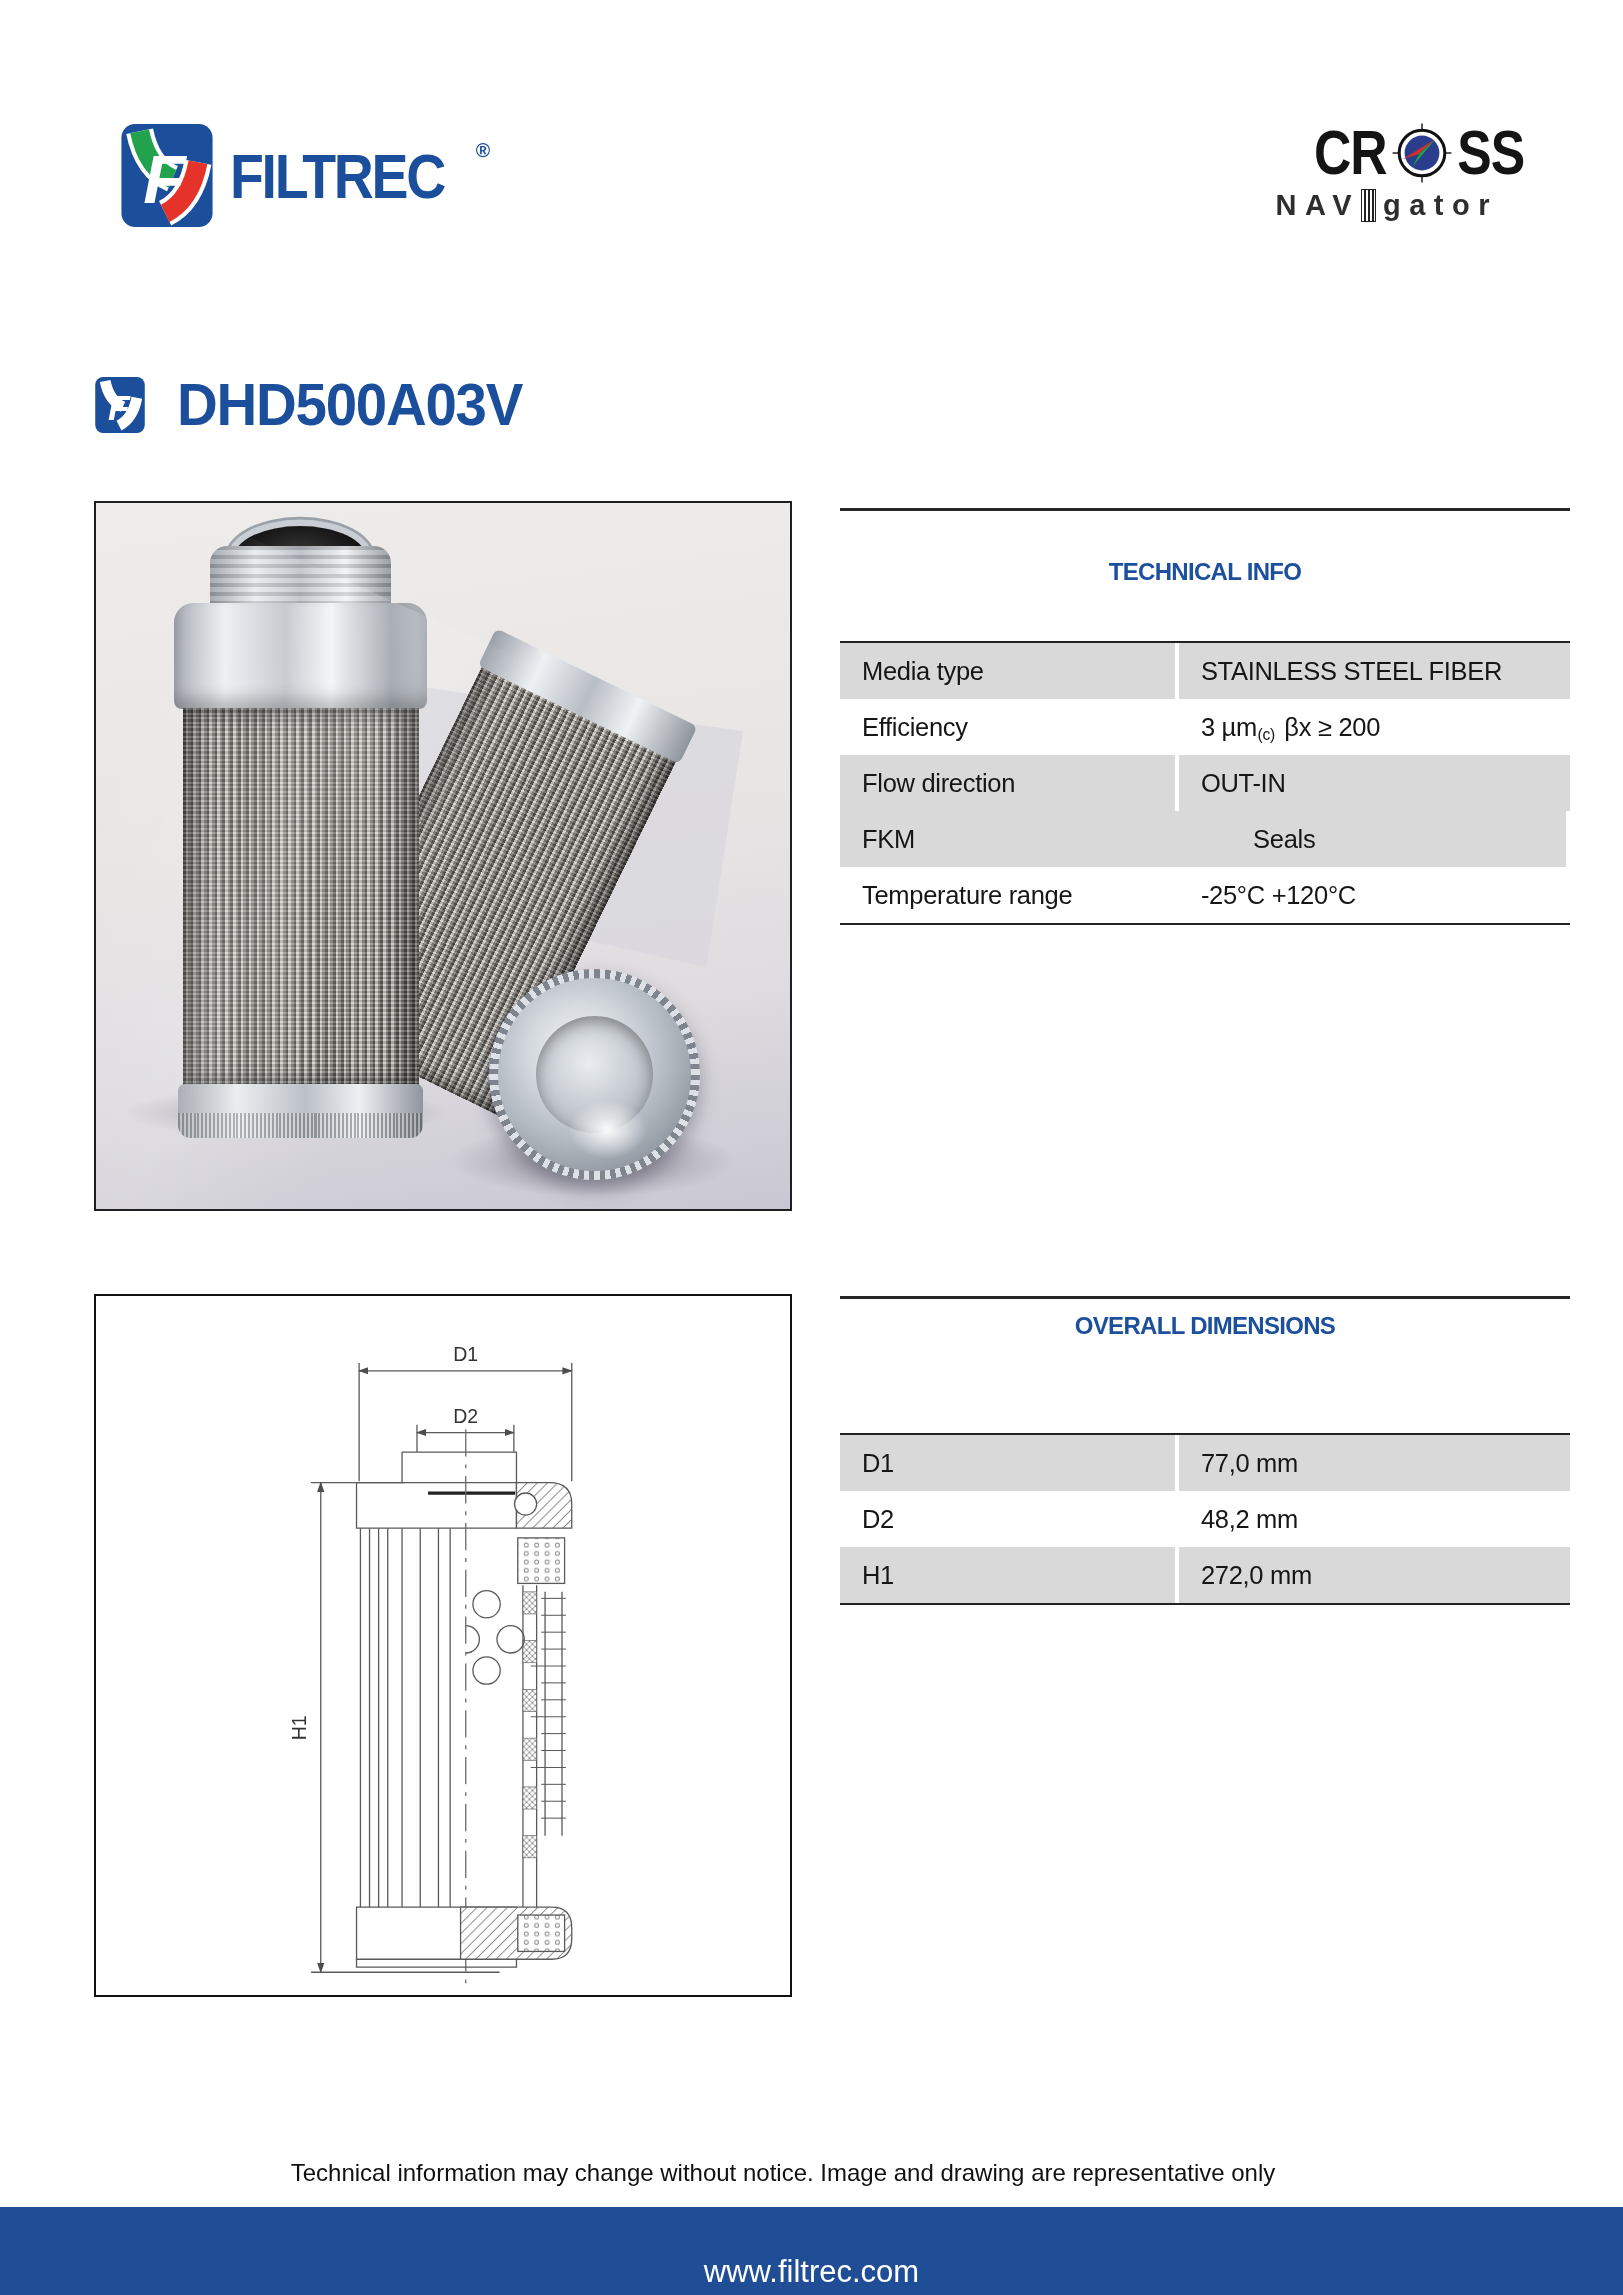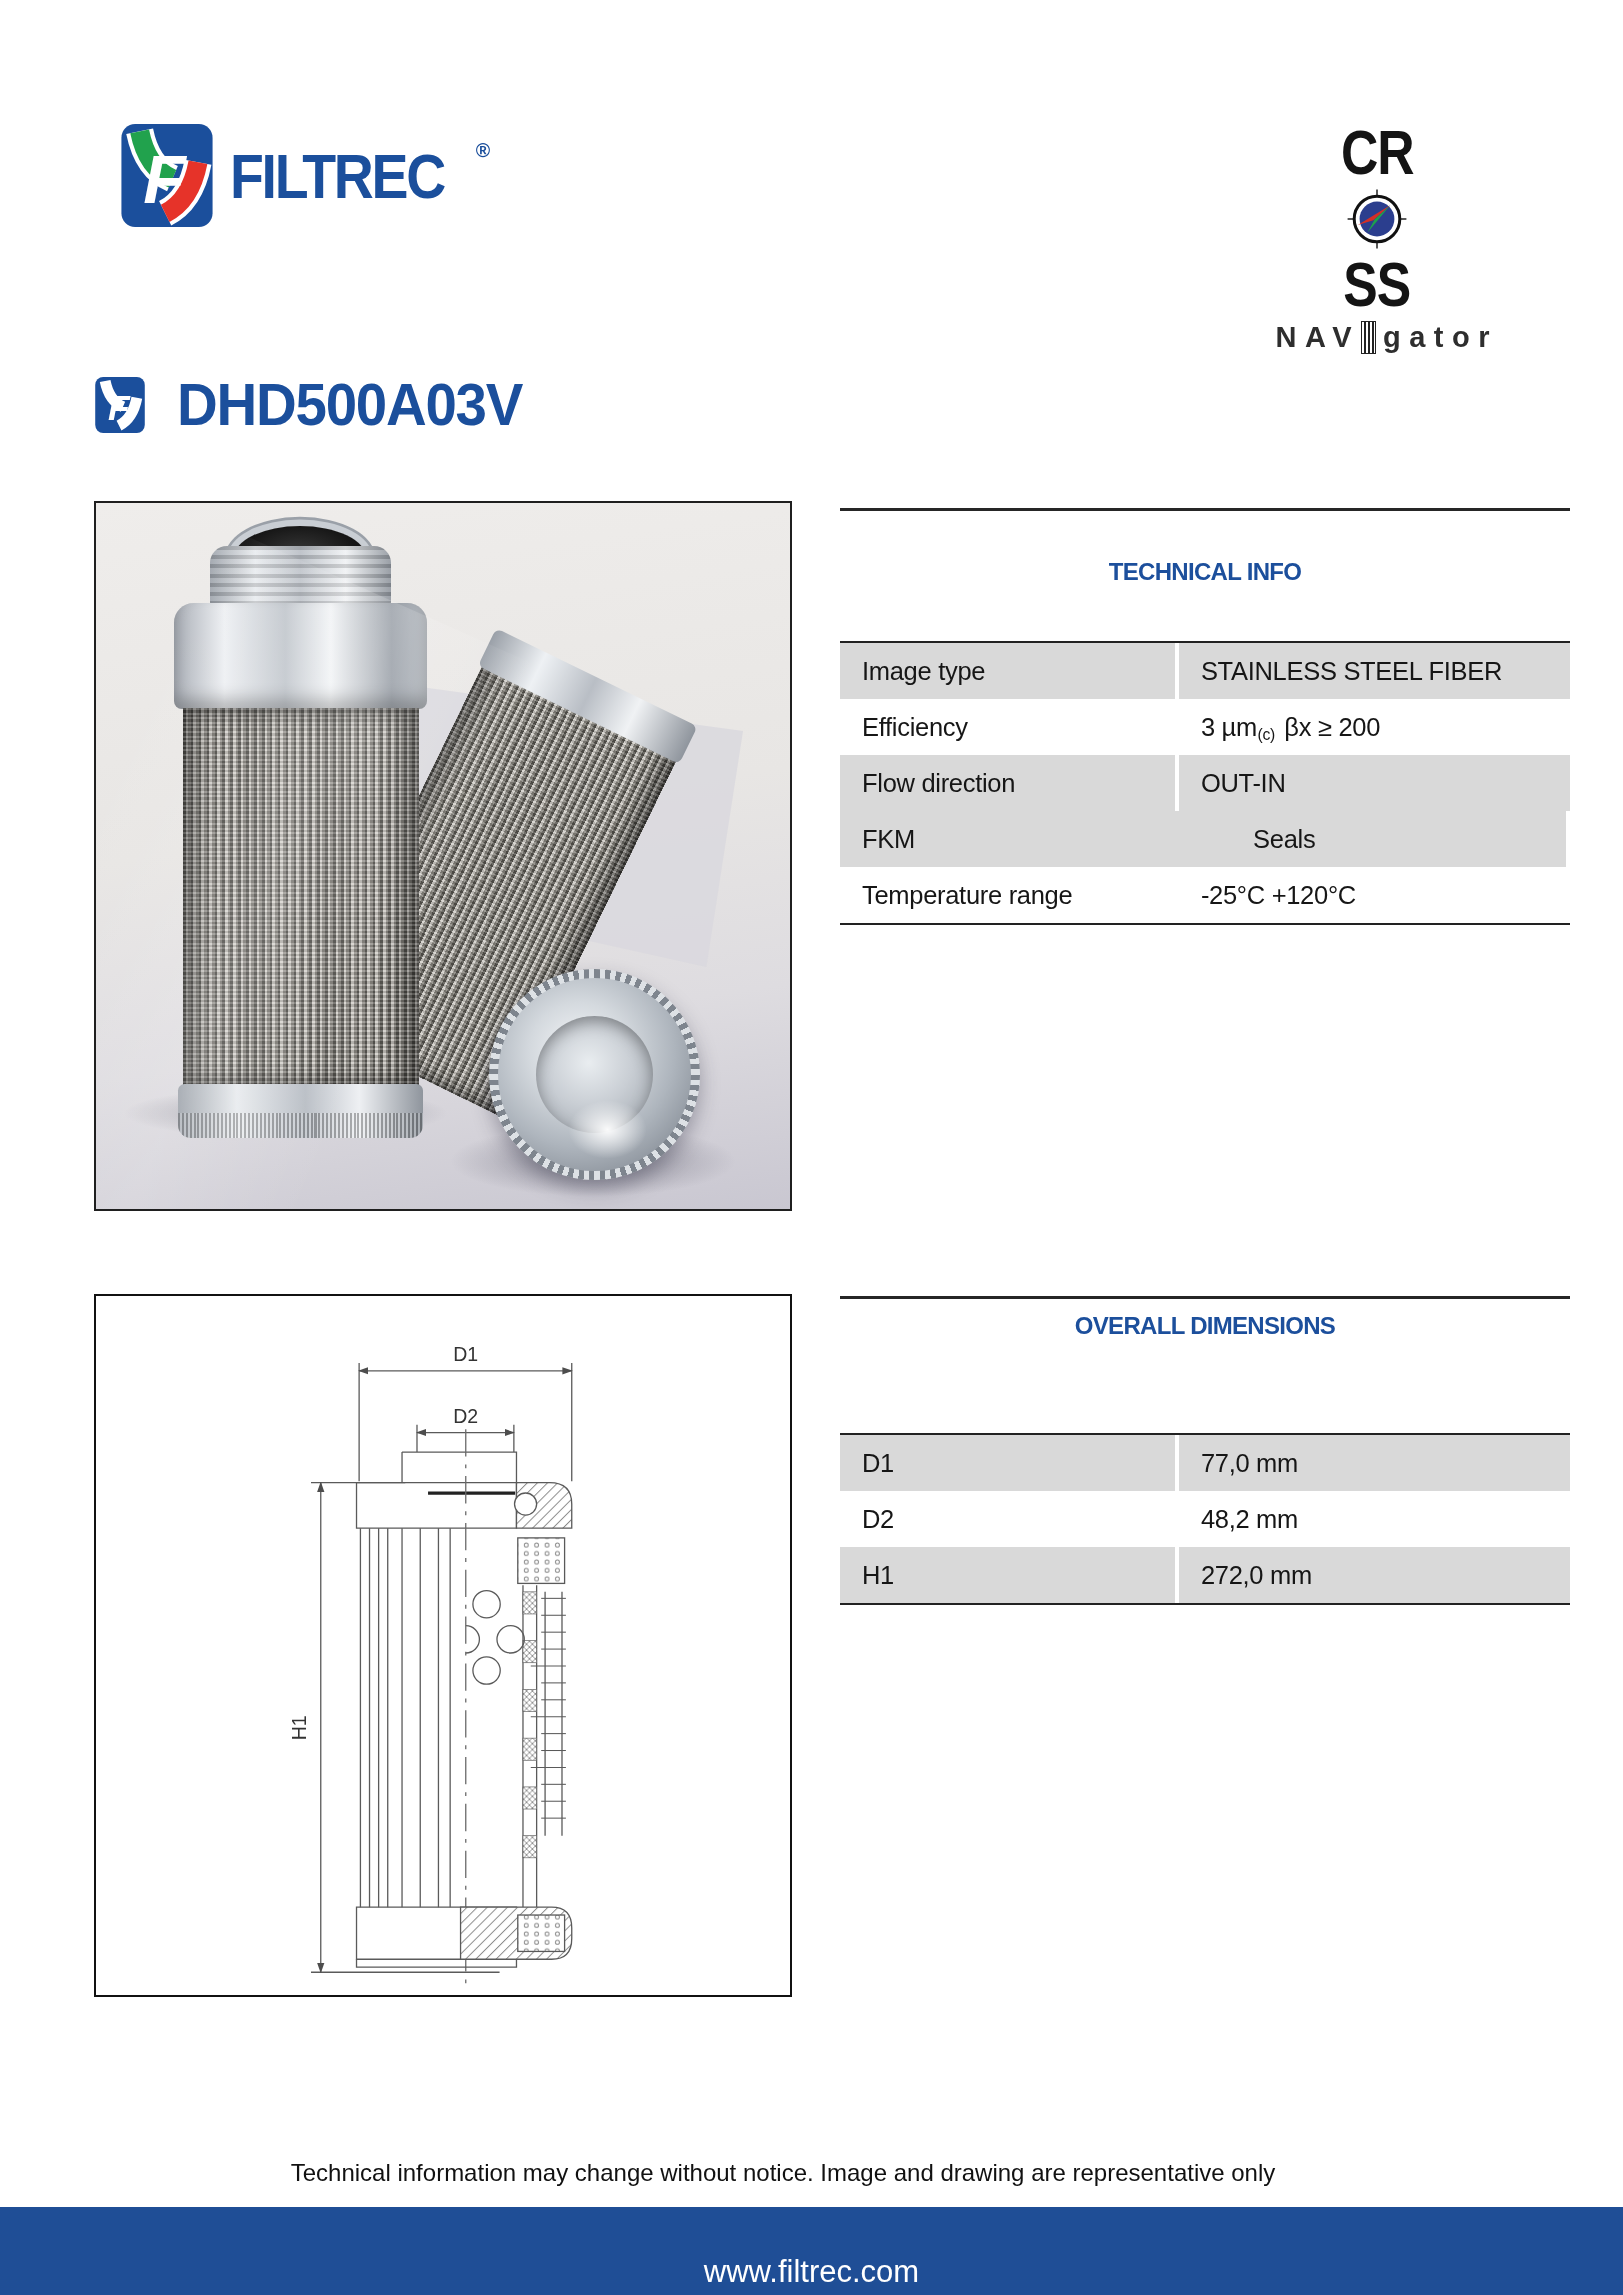--- a/index.html
+++ b/index.html
@@ -11,21 +11,21 @@
     color:#1a1a1a;
     overflow:hidden;
   }
   
   .filtrec-logo{position:absolute;left:121px;top:124px;display:flex;align-items:center;}
   .filtrec-word{font-size:63px;font-weight:800;letter-spacing:-2.6px;color:#1b4f9c;
     margin-left:17px;transform:scaleX(.88);transform-origin:left center;}
   .filtrec-reg{font-size:19.6px;font-weight:700;color:#1b4f9c;vertical-align:top;
     position:relative;top:-25px;left:2.6px;}
   .cross-logo{position:absolute;right:92px;top:116px;width:308px;}
-  .cross-row1{display:flex;align-items:center;justify-content:flex-end;flex-direction:column;}
+  .cross-row1{display:flex;align-items:center;justify-content:flex-end;}
   .cross-txt{font-size:63px;font-weight:900;color:#141414;letter-spacing:-1.3px;
     transform:scaleX(.82);transform-origin:center;}
   .cross-compass{width:60px;height:60px;margin:0 -2.6px;position:relative;top:1.3px;}
   .cross-row2{display:flex;align-items:center;justify-content:center;margin-top:1.3px;padding-left:19.6px;}
   .cross-sub{font-size:29px;font-weight:700;color:#2e2e2e;letter-spacing:8.5px;}
   .cross-handle{width:13px;height:31px;border:1.3px solid #222;margin:0 6.5px 0 1.3px;
     background:repeating-linear-gradient(90deg,#ffffff 0 2px,#222 2px 3.9px);}
   
   .title-row{position:absolute;left:93px;top:370px;display:flex;align-items:center;}
   .title-mark{width:54px;height:56px;margin-right:30px;}
@@ -173,21 +173,21 @@
       <div class="bottom"></div>
     </div>
     <div class="ph-sheen"></div>
   </div>
 
   <div class="sec-rule" style="top:508px;"></div>
   <div class="sec-title" style="top:558px;">TECHNICAL INFO</div>
 
   <div class="dtable" style="top:641px;">
     <div class="trow row-gray">
-      <div class="cell lab">Image type</div>
+      <div class="cell lab">Media type</div>
       <div class="cell val">STAINLESS STEEL FIBER</div>
     </div>
     <div class="trow">
       <div class="cell lab">Efficiency</div>
       <div class="cell val">
         <span>3 µm</span>
           <span class="sub-c">(c)</span>
           <span class="tail">βx ≥ 200</span>
       </div>
     </div>

